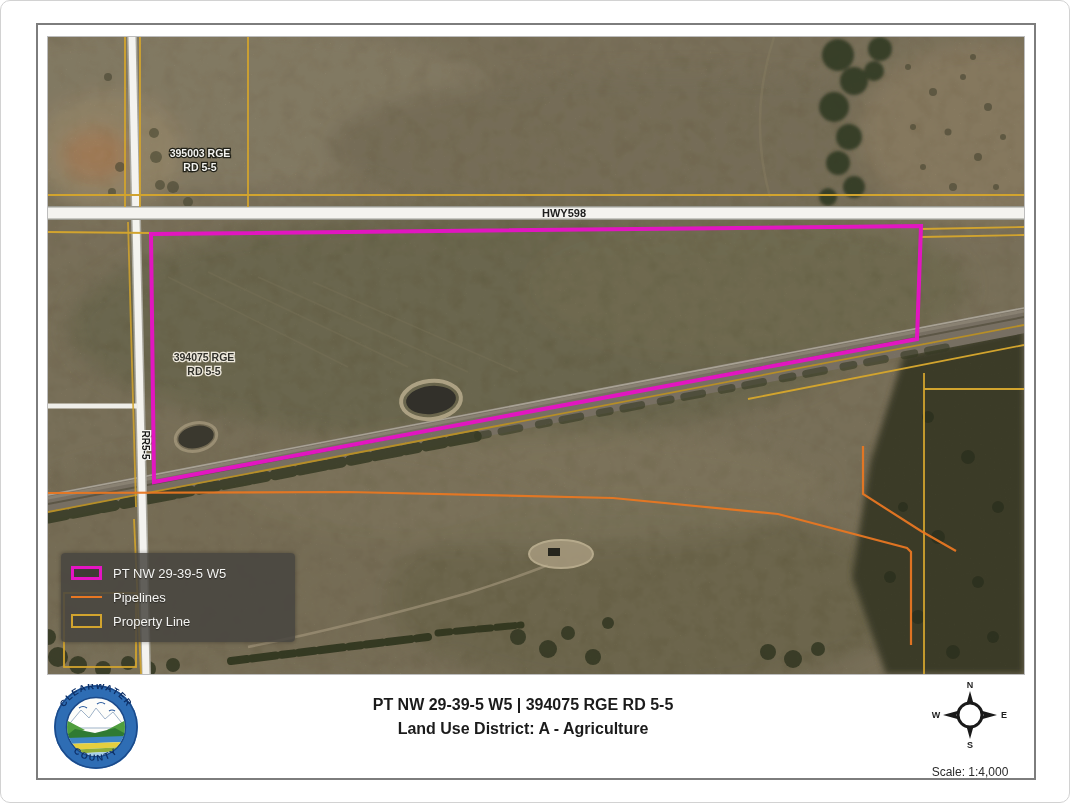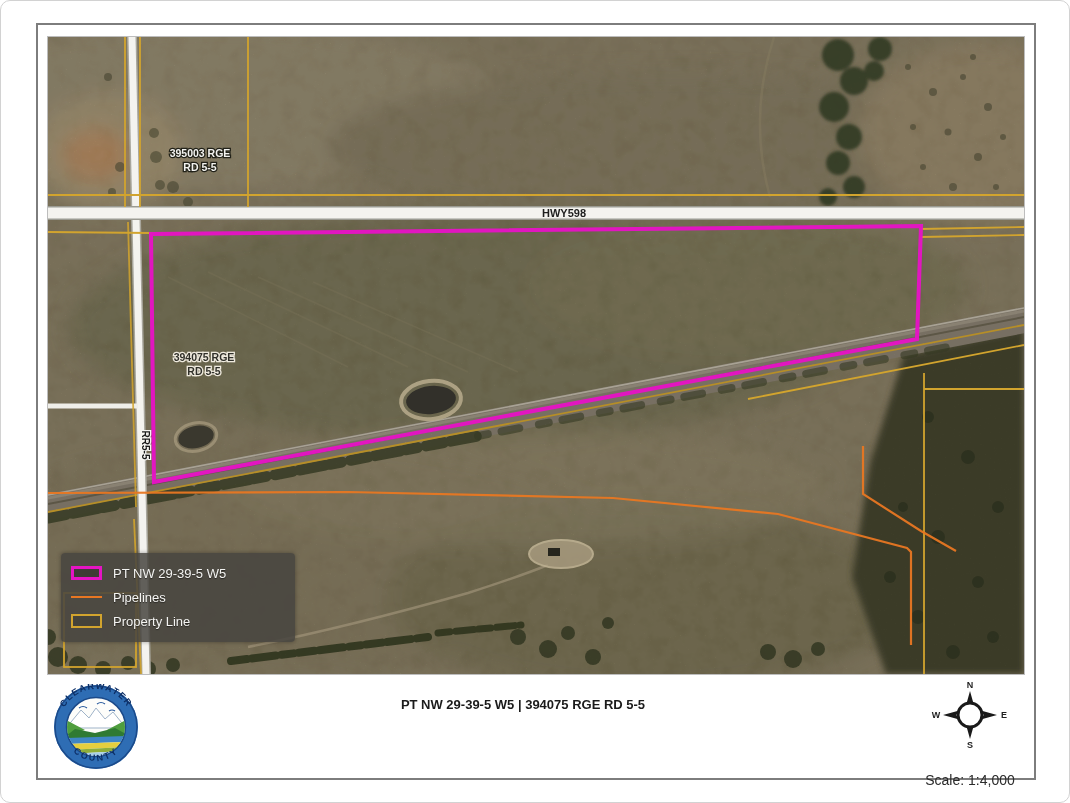--- a/index.html
+++ b/index.html
@@ -11,24 +11,24 @@
   .legend{position:absolute;left:13px;top:516px;width:212px;background:rgba(70,68,63,0.85);border-radius:4px;padding:8px 12px 9px 10px;box-shadow:0 0 4px rgba(0,0,0,.35);}
   .legend-row{display:flex;align-items:center;height:24px;}
   .legend-row .lbl{color:#f4f4f2;font-size:13px;margin-left:11px;white-space:nowrap;text-shadow:0 1px 1px rgba(0,0,0,.5);}
   .sw{display:inline-block;box-sizing:border-box;}
   .sw-parcel{width:31px;height:14px;border:3px solid #e514c4;background:rgba(40,38,34,.4);}
   .sw-prop{width:31px;height:14px;border:2px solid #d2a42e;background:rgba(40,38,34,.2);}
   .sw-pipe{width:31px;height:0;border-top:2px solid #e87722;}
   .sw-road{width:31px;height:0;border-top:3px solid #ffffff;}
   
   .footer-text{position:absolute;left:115px;top:668px;width:740px;text-align:center;color:#1b1b1b;}
-  .footer-text div{font-size:13px;font-weight:bold;line-height:23.5px;text-align:center;}
+  .footer-text div{font-size:16px;font-weight:bold;line-height:23.5px;text-align:center;}
   .logo{position:absolute;left:15px;top:659px;width:86px;height:86px;}
   .compass{position:absolute;left:872px;top:654px;width:120px;text-align:center;}
-  .compass .scale{font-size:14px;color:#2b2b2b;margin-top:19px;}
+  .compass .scale{font-size:12px;color:#2b2b2b;margin-top:12px;}
 </style>
 </head>
 <body>
 
 <div class="page">
   <div class="frame">
 
     <div class="map">
       <svg width="976" height="637" viewBox="0 0 976 637" xmlns="http://www.w3.org/2000/svg">
         <defs>
@@ -258,20 +258,21 @@
           <textPath href="#arcTop" startOffset="50%" text-anchor="middle">CLEARWATER</textPath>
         </text>
         <text font-size="9" font-weight="bold" fill="#0d2f66" letter-spacing="2" font-family="Liberation Sans, sans-serif">
           <textPath href="#arcBottom" startOffset="50%" text-anchor="middle">COUNTY</textPath>
         </text>
       </svg>
     </div>
 
     <div class="footer-text">
       <div>PT NW 29-39-5 W5 | 394075 RGE RD 5-5</div>
+      <div>Land Use District: A - Agriculture</div>
     </div>
 
     <div class="compass">
       <svg width="80" height="70" viewBox="0 0 80 70" xmlns="http://www.w3.org/2000/svg">
         <g fill="#1a1a1a">
           <polygon points="40,12 45,30 40,25 35,30"></polygon>
           <polygon points="40,60 45,42 40,47 35,42"></polygon>
           <polygon points="67,36 49,31 54,36 49,41"></polygon>
           <polygon points="13,36 31,31 26,36 31,41"></polygon>
         </g>

